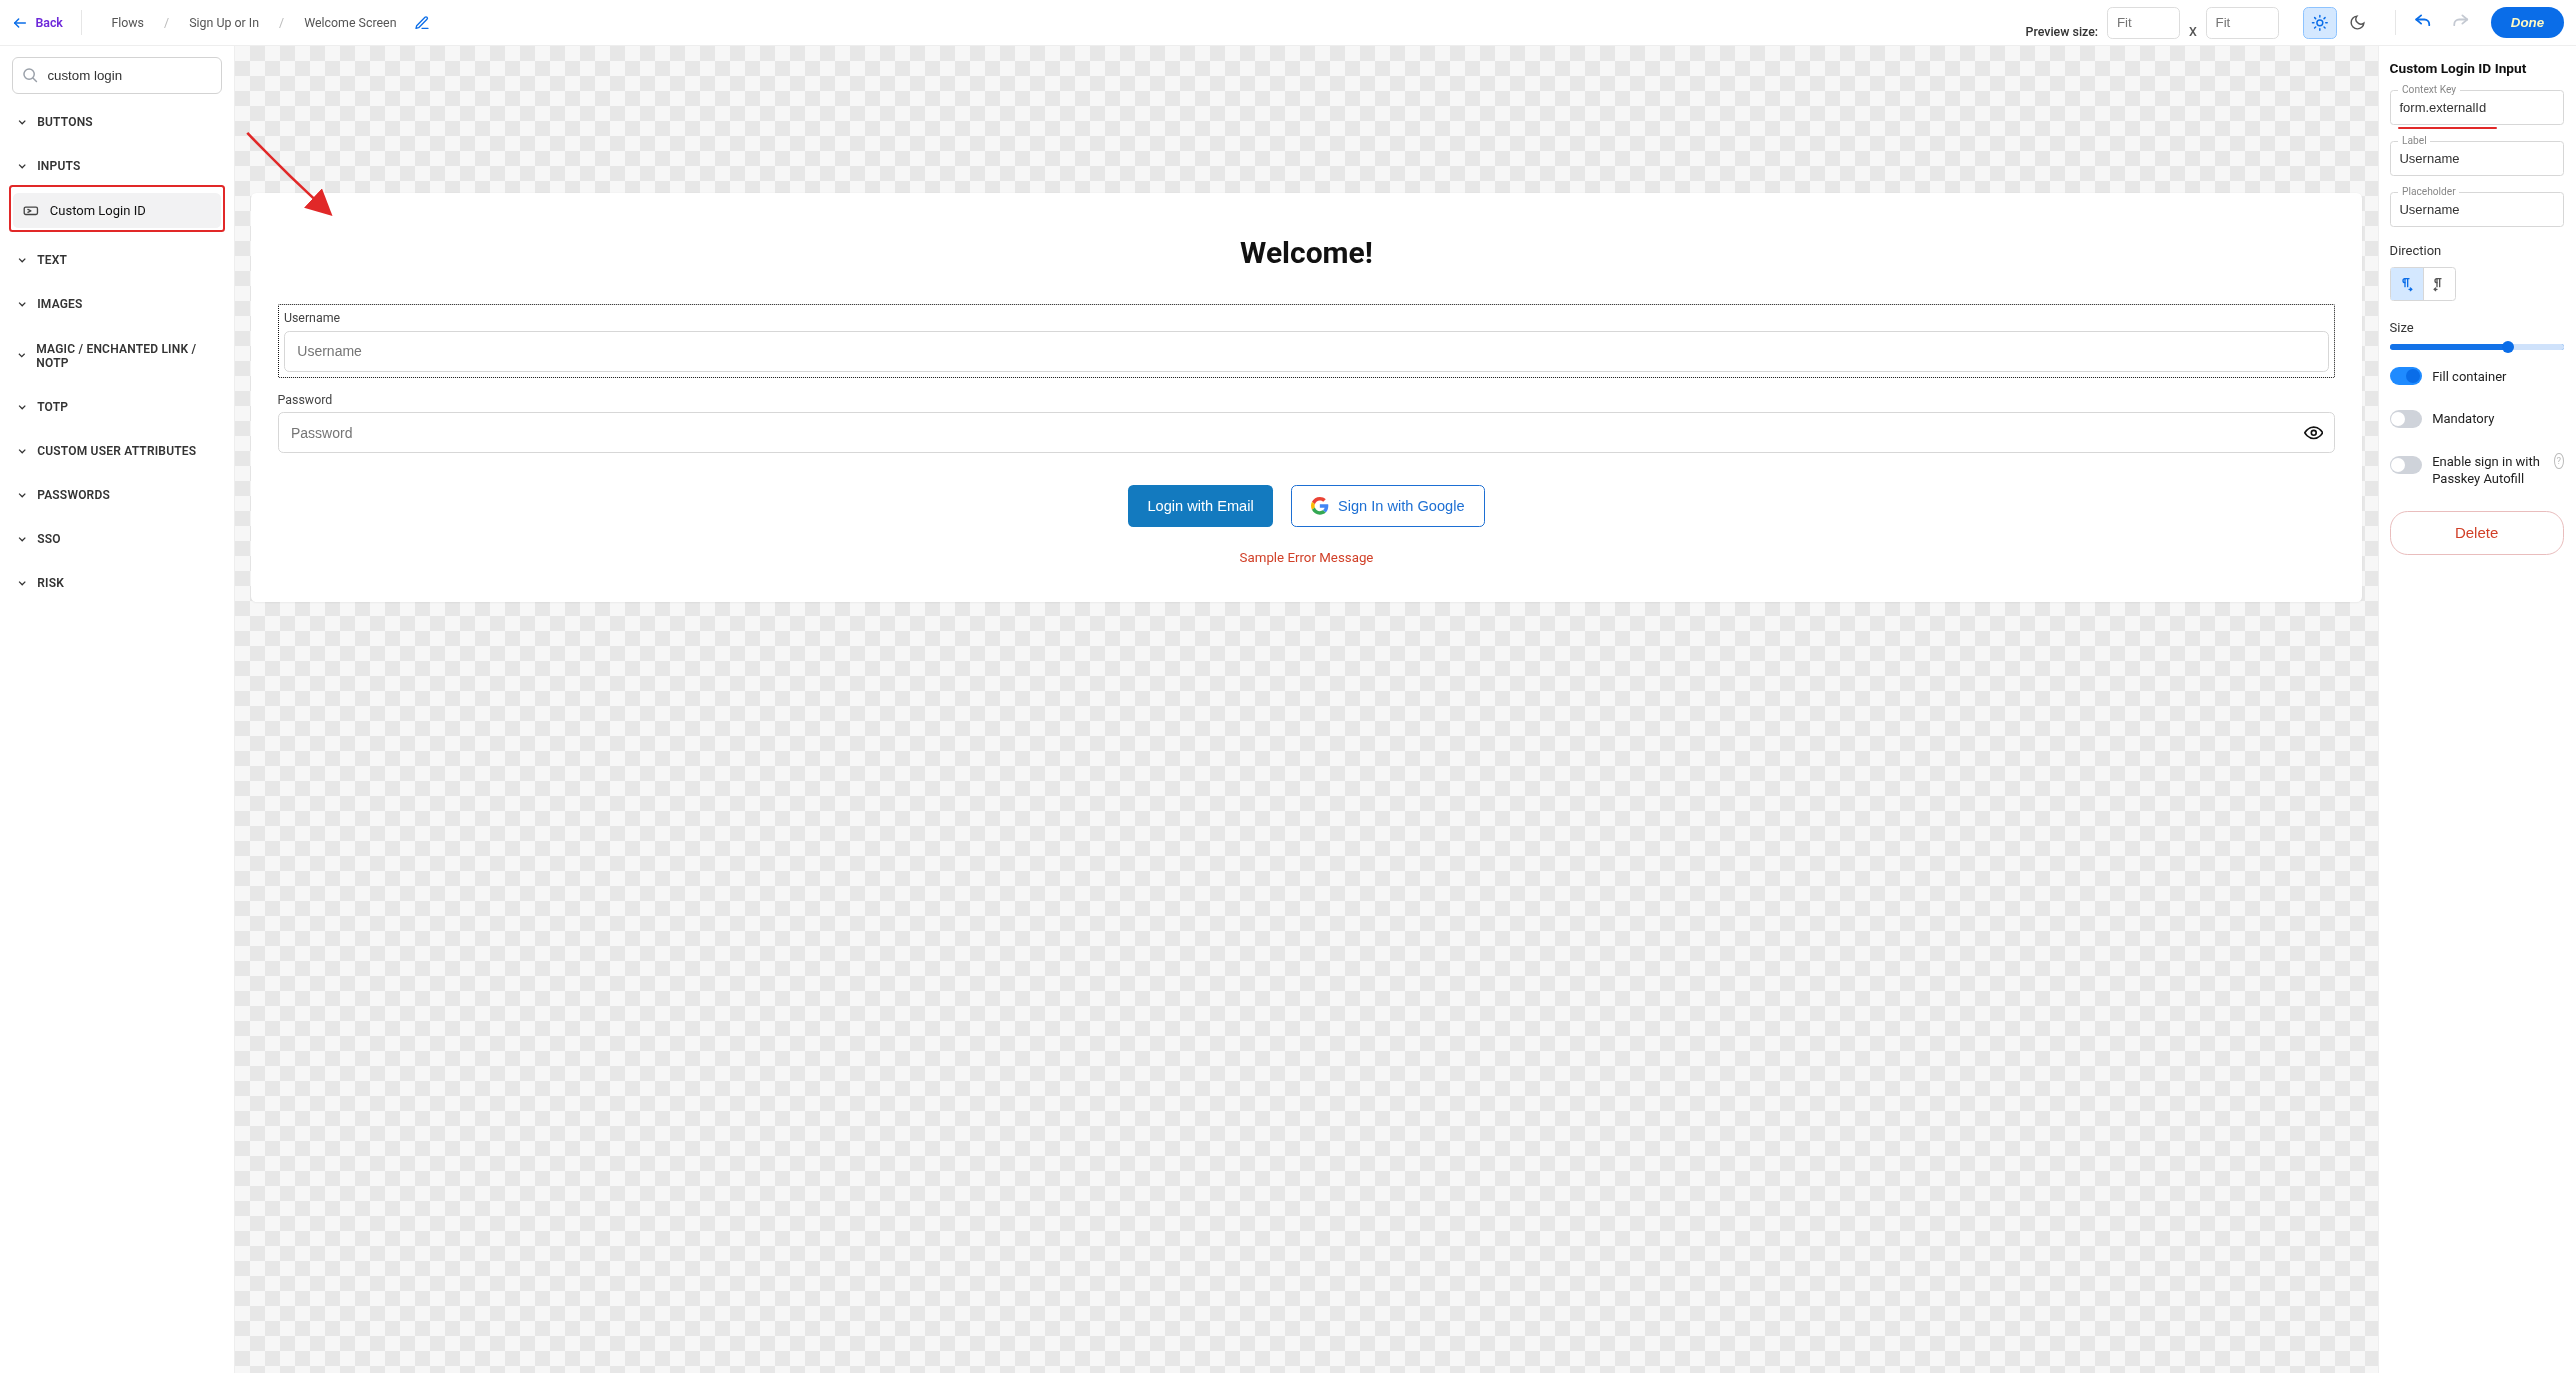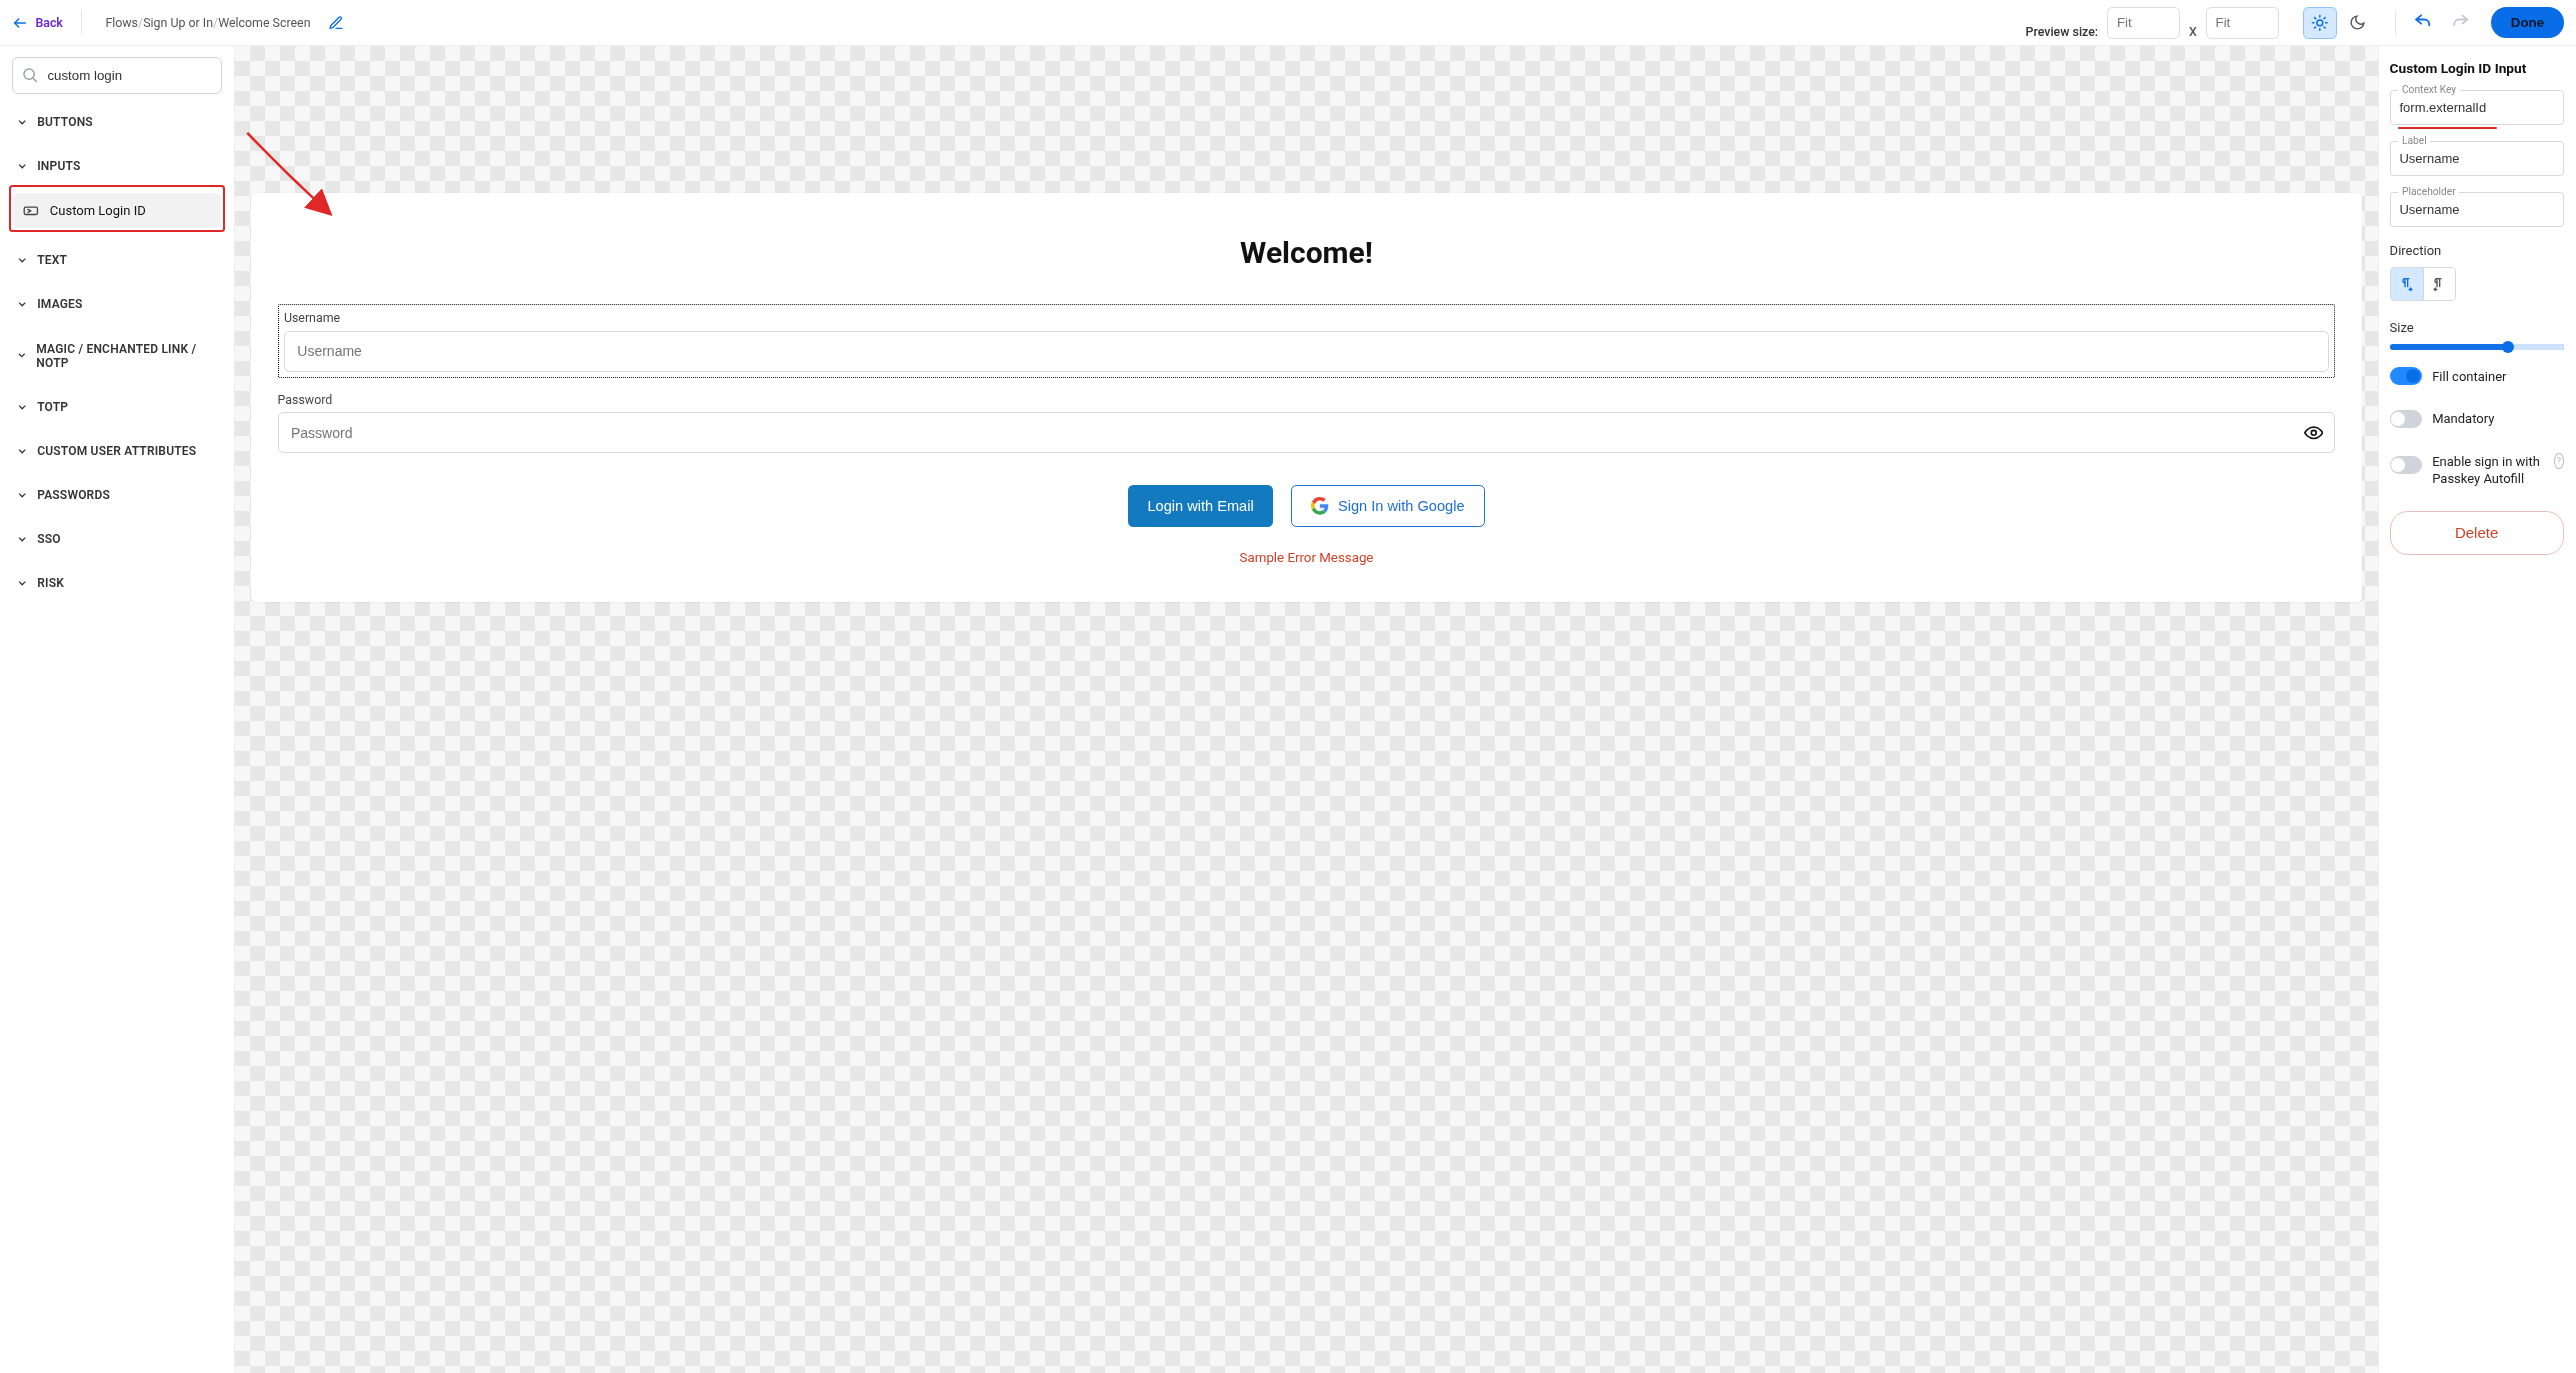--- a/index.html
+++ b/index.html
@@ -22,22 +22,22 @@
     border-bottom: 0.9px solid #eee;
     background: #fff;
     position: relative;
     z-index: 3;
   }
   .back {
     display: flex; align-items: center; gap: 7px;
     color: #6d28d9; font-weight: 600; cursor: pointer;
   }
   .breadcrumb {
-    display: flex; align-items: center; gap: 0; color: #555;
-    margin-left: 6px;
+    display: flex; align-items: center; gap: 20px; color: #555;
+    margin-left: 12px;
   }
   .breadcrumb .sep { color: #bbb; }
   .edit-btn { color:#0A6DE8; margin-left:8.9px; display:flex; align-items:center; }
   .topbar-spacer { flex: 1; }
 
   .preview-size { display:flex; align-items:flex-end; gap:8.9px; color:#333; font-weight:500; }
   .preview-size .sz-input {
     width: 73px; height: 32px; border: 0.9px solid #ddd; border-radius: 5.3px;
     padding: 0 8.9px; color:#999; background:#fff;
   }
@@ -54,22 +54,22 @@
   .theme-toggle .tbtn.active {
     background: #d4e8ff; border: 0.9px solid #8dc3ff;
   }
 
   .vdiv { width:0.9px; height:25px; background:#e6e6e6; margin:0 8.9px; }
 
   .ubtn { display:flex; align-items:center; color:#c4c9d2; }
   .ubtn.active { color:#0A6DE8; }
 
   .done-btn {
-    background:#0A6DE8; color:#0f172a; border:none; border-radius:19.5px;
-    padding: 8px 19.5px; font-weight:600; cursor:pointer; margin-left:12.4px;
+    background:#0A6DE8; color:#fef9c3; border:none; border-radius:19.5px;
+    padding: 8px 19.5px; font-weight:600; cursor:pointer; margin-left:12.4px;font-style:italic;
   }
 
   
   .app {
     display:flex; height: calc(100% - 46px);
   }
   .sidebar {
     width: 235px; border-right: 0.9px solid #eee; padding: 10.6px 12.4px;
     background:#fff; z-index:3; position:relative;
   }

